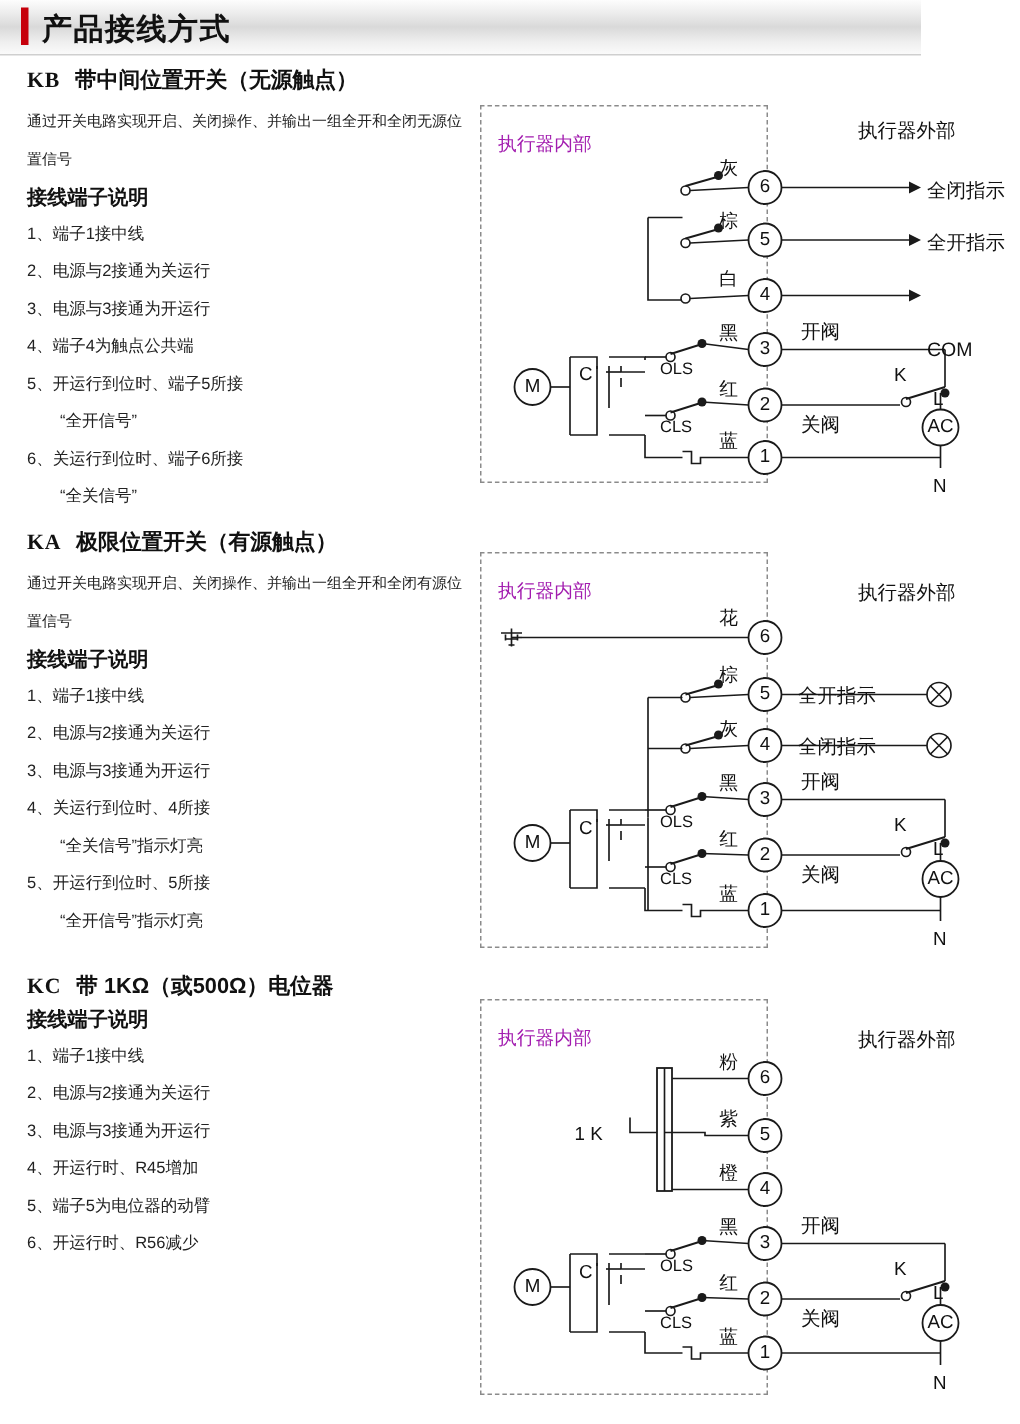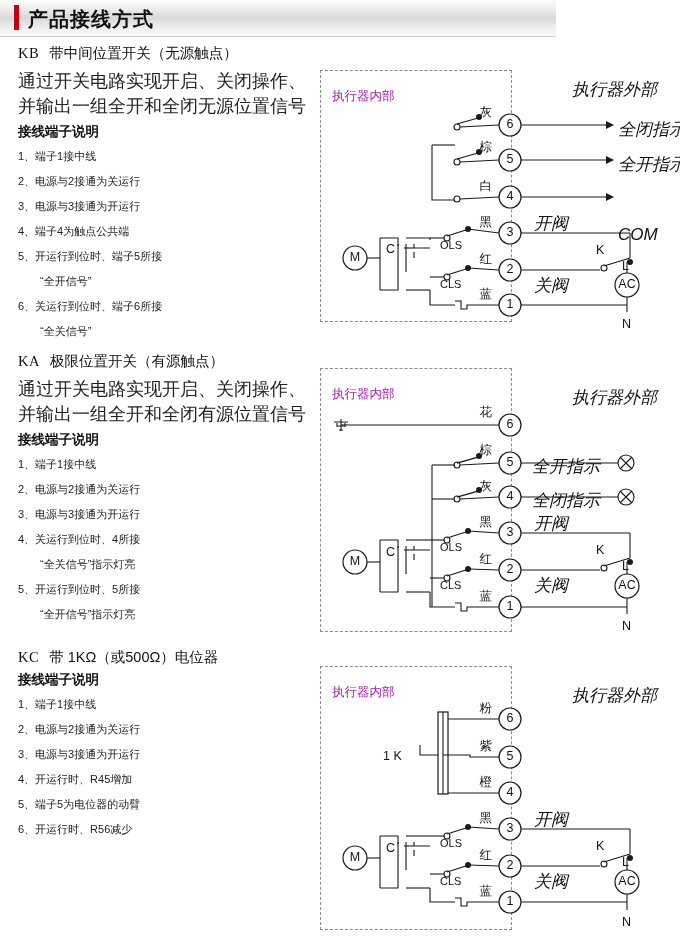--- a/index.html
+++ b/index.html
@@ -3,48 +3,48 @@
 <meta charset="utf-8">
 <style>
   html,body{margin:0;padding:0;}
   body{
     width:680px;height:949px;background:#ffffff;
     font-family:"Liberation Sans","DejaVu Sans",sans-serif;
     color:#1a1a1a;position:relative;overflow:hidden;
   }
   
   .header{
-    position:absolute;left:0;top:0;width:556px;height:36px;
+    position:absolute;left:0;top:0;width:614px;height:36px;
     background:linear-gradient(to bottom,#fdfdfd 0%,#eeeeee 22%,#d9d9d9 50%,#efefef 78%,#fafafa 100%);
     border-bottom:1px solid #cfcfcf;
   }
   .header .accent{
     position:absolute;left:14px;top:5px;width:5px;height:25px;background:#c6000b;
   }
   .header .title{
     position:absolute;left:28px;top:6px;font-size:20px;font-weight:bold;color:#111;
     letter-spacing:1px;
   }
 
   
   .sec-title{
-    font-size:14.5px;font-weight:normal;color:#111;
+    font-size:14.5px;font-weight:bold;color:#111;
   }
   .sec-title .kb{font-family:"Liberation Serif",serif;letter-spacing:.5px;}
-  .para{font-size:18px;line-height:25px;color:#222;}
+  .para{font-size:10px;line-height:25px;color:#222;}
   .sub{font-size:13.5px;font-weight:bold;color:#111;line-height:25px;}
   .li{font-size:11px;line-height:25px;color:#222;}
   .li.indent{padding-left:22px;}
 
   .block{position:absolute;width:292px;left:18px;}
 
   
   .panel{position:absolute;border:1px dashed #8b8b8b;background:#fff;}
   .lbl{position:absolute;font-size:12.5px;color:#a21caf;white-space:nowrap;}
-  .outlbl{position:absolute;font-size:17px;color:#111;white-space:nowrap;font-style:italic;}
+  .outlbl{position:absolute;font-size:13px;color:#111;white-space:nowrap;}
 
   svg{position:absolute;left:0;top:0;overflow:visible;}
   .wire{stroke:#1a1a1a;stroke-width:1.1;fill:none;}
   .wire2{stroke:#1a1a1a;stroke-width:1.3;fill:none;}
   .term{fill:#ffffff;stroke:#1a1a1a;stroke-width:1.2;}
   .dot{fill:#1a1a1a;}
   .odot{fill:#ffffff;stroke:#1a1a1a;stroke-width:1.1;}
   .tnum{font-size:12.5px;fill:#111;text-anchor:middle;dominant-baseline:middle;
         font-family:"Liberation Sans",sans-serif;}
   .wlabel{font-size:12.5px;fill:#111;text-anchor:end;

